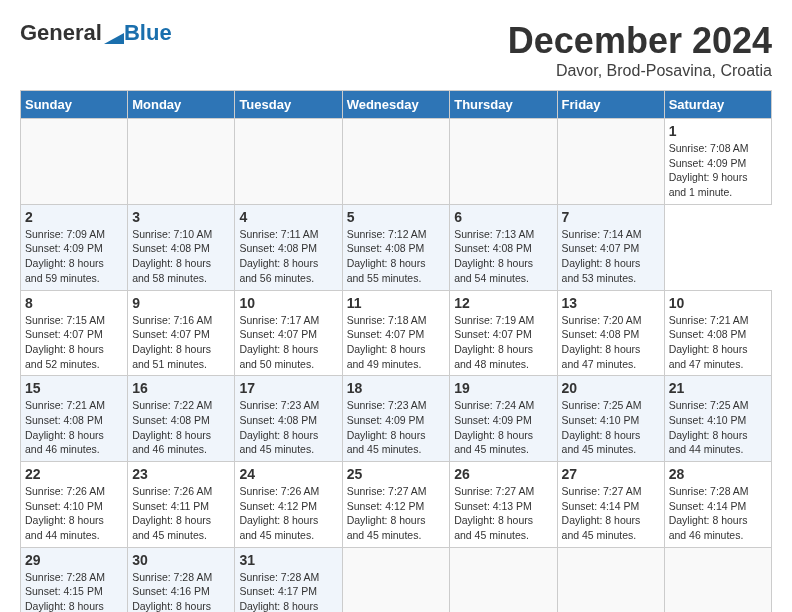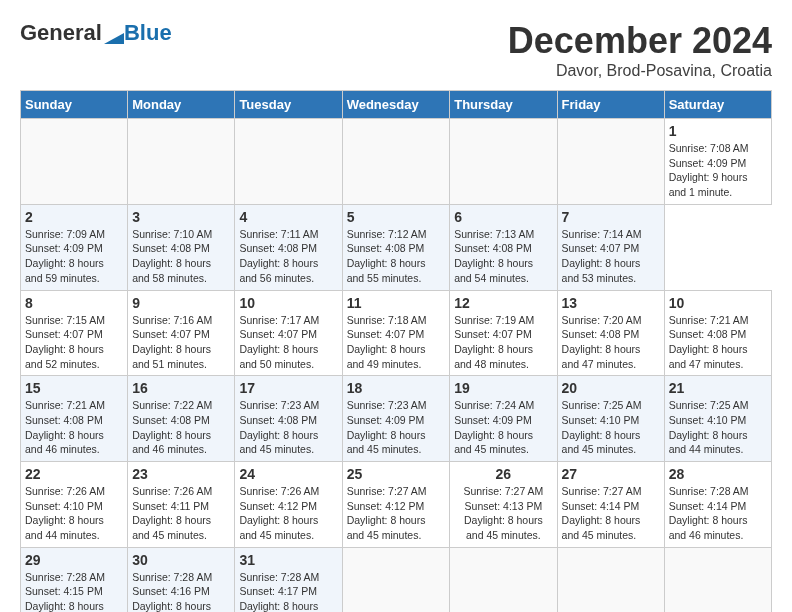--- a/index.html
+++ b/index.html
@@ -230,21 +230,21 @@
           <div class="day-info">Sunrise: 7:26 AM<br>Sunset: 4:11 PM<br>Daylight: 8 hours and 45 minutes.</div>
         </td>
         <td style="background: rgb(255, 255, 255);">
           <span class="day-number">24</span>
           <div class="day-info">Sunrise: 7:26 AM<br>Sunset: 4:12 PM<br>Daylight: 8 hours and 45 minutes.</div>
         </td>
         <td style="background: rgb(255, 255, 255);">
           <span class="day-number">25</span>
           <div class="day-info">Sunrise: 7:27 AM<br>Sunset: 4:12 PM<br>Daylight: 8 hours and 45 minutes.</div>
         </td>
-        <td style="background: rgb(255, 255, 255); text-align: center;">
+        <td style="background: rgb(255, 255, 255);">
           <span class="day-number">26</span>
           <div class="day-info">Sunrise: 7:27 AM<br>Sunset: 4:13 PM<br>Daylight: 8 hours and 45 minutes.</div>
         </td>
         <td style="background: rgb(255, 255, 255);">
           <span class="day-number">27</span>
           <div class="day-info">Sunrise: 7:27 AM<br>Sunset: 4:14 PM<br>Daylight: 8 hours and 45 minutes.</div>
         </td>
         <td style="background: rgb(255, 255, 255);">
           <span class="day-number">28</span>
           <div class="day-info">Sunrise: 7:28 AM<br>Sunset: 4:14 PM<br>Daylight: 8 hours and 46 minutes.</div>

